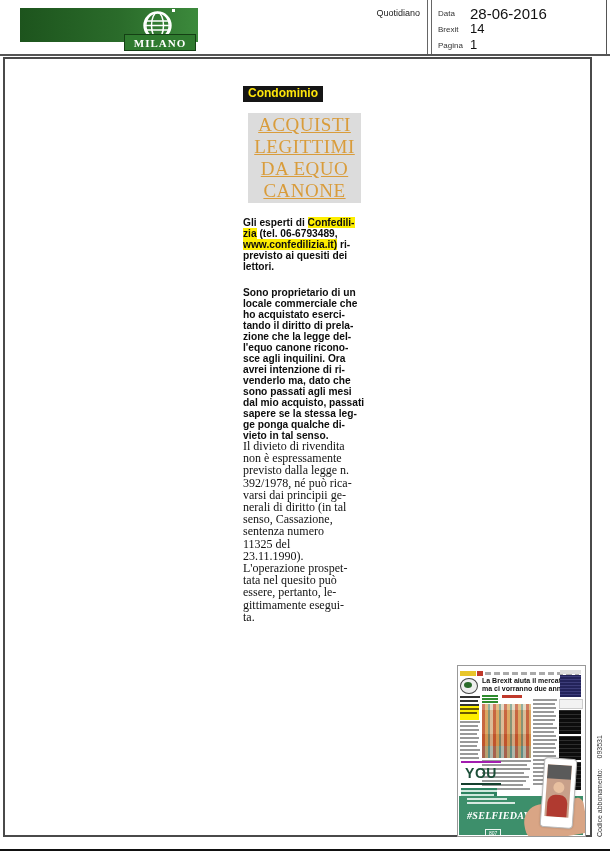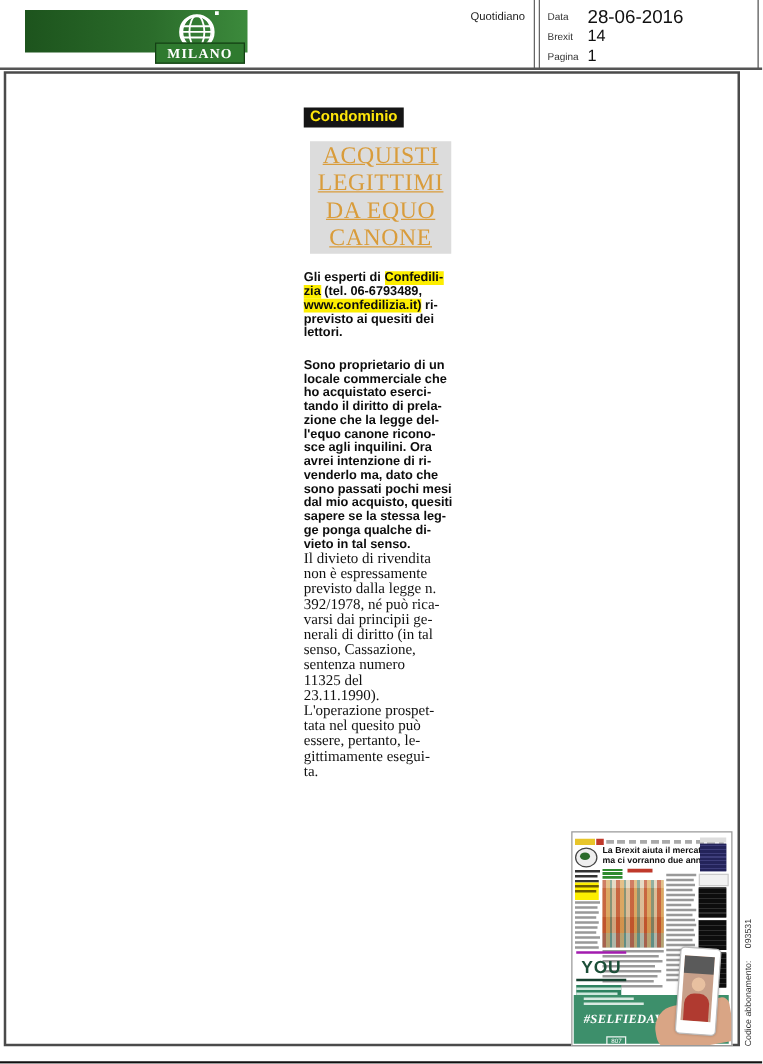--- a/index.html
+++ b/index.html
@@ -176,22 +176,22 @@
   <div class="para sans p-question">
       <div class="t-line">Sono proprietario di un</div>
       <div class="t-line">locale commerciale che</div>
       <div class="t-line">ho acquistato eserci-</div>
       <div class="t-line">tando il diritto di prela-</div>
       <div class="t-line">zione che la legge del-</div>
       <div class="t-line">l'equo canone ricono-</div>
       <div class="t-line">sce agli inquilini. Ora</div>
       <div class="t-line">avrei intenzione di ri-</div>
       <div class="t-line">venderlo ma, dato che</div>
-      <div class="t-line">sono passati pochi mesi</div>
-      <div class="t-line">dal mio acquisto, quesiti</div>
+      <div class="t-line">sono passati agli mesi</div>
+      <div class="t-line">dal mio acquisto, passati</div>
       <div class="t-line">sapere se la stessa leg-</div>
       <div class="t-line">ge ponga qualche di-</div>
       <div class="t-line">vieto in tal senso.</div>
     </div>
   <div class="para serif p-answer">
       <div class="t-line">Il divieto di rivendita</div>
       <div class="t-line">non è espressamente</div>
       <div class="t-line">previsto dalla legge n.</div>
       <div class="t-line">392/1978, né può rica-</div>
       <div class="t-line">varsi dai principii ge-</div>

